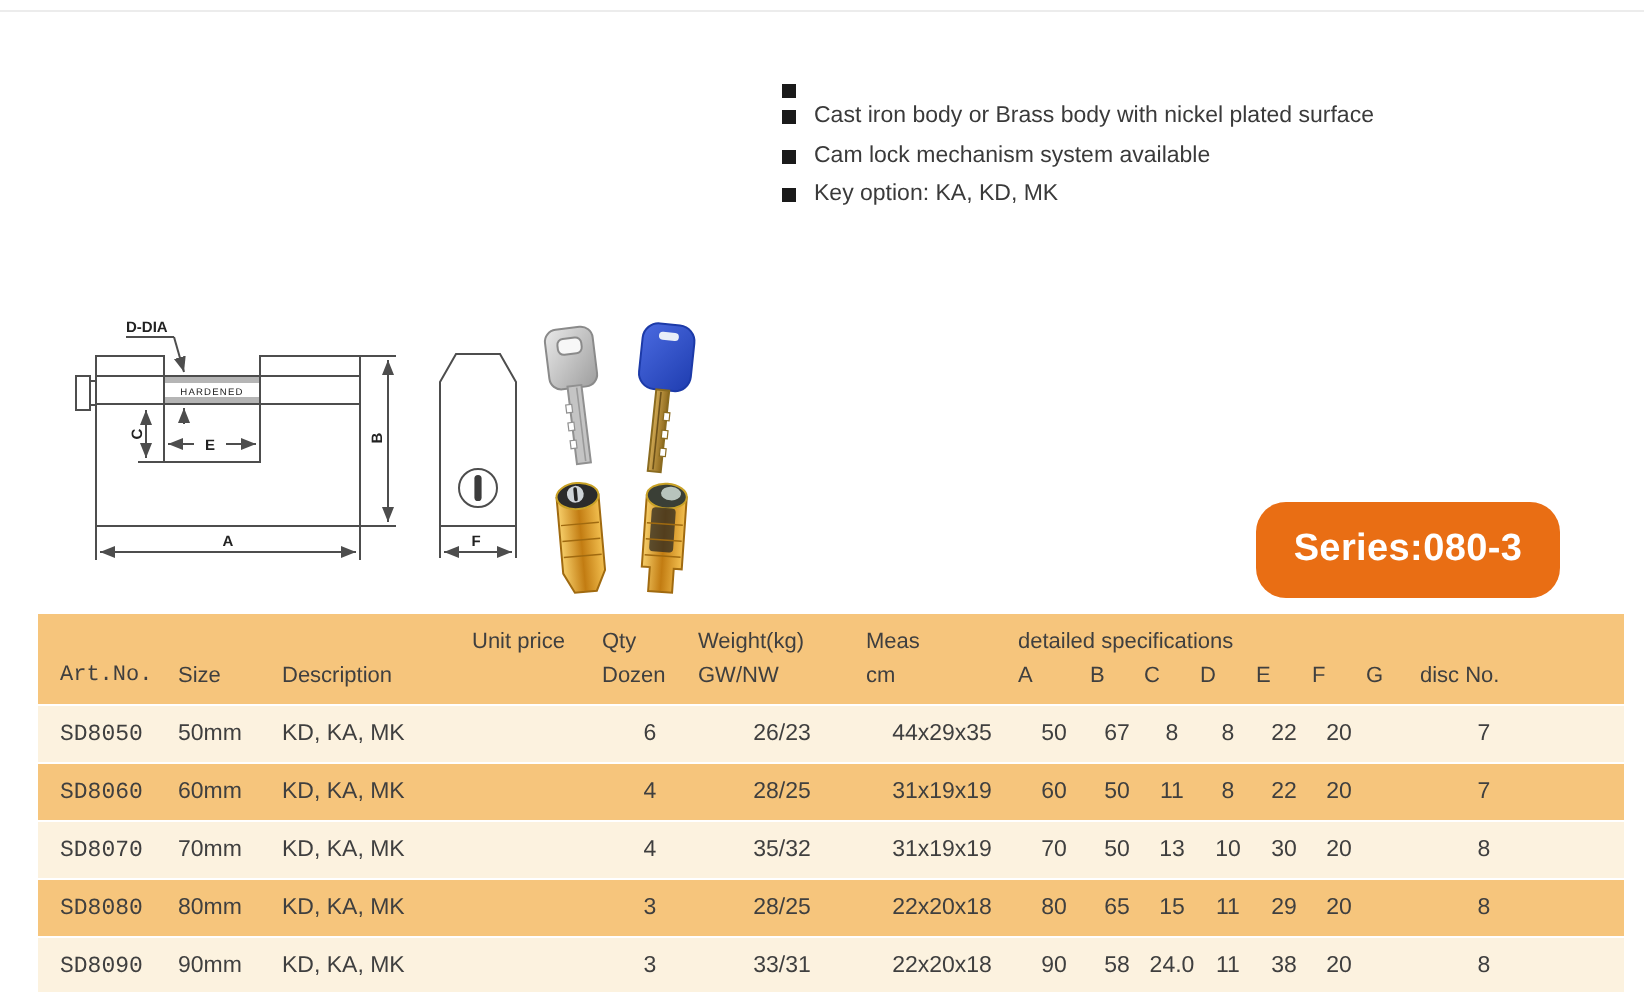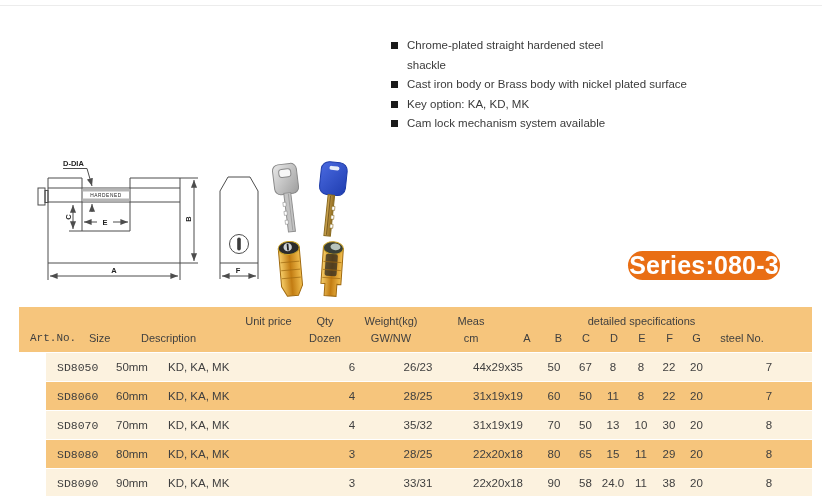--- a/index.html
+++ b/index.html
@@ -15,65 +15,63 @@
   .features .sq{flex:0 0 auto;width:7px;height:7px;background:#1a1a1a;margin-top:6px;}
   .features .ftxt{white-space:pre-line;}
 
   
   .frontview{position:absolute;left:25px;top:150px;}
   .sideview{position:absolute;left:210px;top:165px;}
   .keysphoto{position:absolute;left:270px;top:158px;}
   svg text{font-family:"Liberation Sans",sans-serif;}
 
   
-  .badge{position:absolute;left:628px;top:251px;width:152px;height:29px;border-radius:15px;
-         background:#E96E14;color:#fff;font-size:25px;font-weight:bold;
+  .badge{position:absolute;left:628px;top:251px;width:152px;height:48px;border-radius:15px;
+         background:#E96E14;color:#fff;font-size:19px;font-weight:bold;
          display:flex;align-items:center;justify-content:center;letter-spacing:0.2px;}
 
   
   .spec-table{position:absolute;left:19px;top:307px;width:793px;color:#3f3f3f;}
   .tgrid{display:grid;grid-template-columns:67px 50px 100px 65px 48px 84px 76px 36px 27px 28px 28px 28px 27px 27px 64px 38px;}
   .thead{background:#F6C57C;padding-top:6px;height:39px;border-bottom:1px solid #fff;}
   .hline{font-size:11px;line-height:17px;}
-  .hc{text-align:center;}
+  .hc{text-align:left;}
   .hl{text-align:left;}
   .span3{grid-column:1 / span 3;}
   .span8{grid-column:8 / span 8;}
-  .trow{height:28px;border-bottom:1px solid #fff;align-items:center;font-size:11.5px;margin-left:27px;}
+  .trow{height:28px;border-bottom:1px solid #fff;align-items:center;font-size:11.5px;}
   .trow:nth-child(odd){background:#FCF2DF;}
   .trow:nth-child(even){background:#F6C57C;}
   .c-art{padding-left:11px;font-family:Liberation Mono, monospace;}
   .c-size{padding-left:3px;}
   .c-desc{padding-left:5px;}
   .ctr{text-align:center;}
 </style>
 </head>
 <body>
 
 <div id="page">
   <div class="hairline"></div>
 
 
   <ul class="features">
     <li>
       <span class="sq"></span>
-      <span class="ftxt">Chrome-plated straight hardened steel
-shackle</span>
     </li>
     <li>
       <span class="sq"></span>
       <span class="ftxt">Cast iron body or Brass body with nickel plated surface</span>
     </li>
     <li>
       <span class="sq"></span>
-      <span class="ftxt">Key option: KA, KD, MK</span>
+      <span class="ftxt">Cam lock mechanism system available</span>
     </li>
     <li>
       <span class="sq"></span>
-      <span class="ftxt">Cam lock mechanism system available</span>
+      <span class="ftxt">Key option: KA, KD, MK</span>
     </li>
   </ul>
 
   <svg class="frontview" width="182" height="137" viewBox="0 0 182 137">
     <defs>
       <marker id="arrF" viewBox="0 0 10 10" markerWidth="9" markerHeight="9" refX="8.5" refY="5" orient="auto-start-reverse" markerUnits="userSpaceOnUse">
         <path d="M0,1.6 L8.5,5 L0,8.4 Z" fill="#4d4d4d"></path>
       </marker>
     </defs>
     <g stroke="#4d4d4d" stroke-width="1" fill="none">
@@ -216,21 +214,21 @@
         <div class="hc">Dozen</div>
         <div class="hc">GW/NW</div>
         <div class="hc">cm</div>
         <div class="hc">A</div>
         <div class="hc">B</div>
         <div class="hc">C</div>
         <div class="hc">D</div>
         <div class="hc">E</div>
         <div class="hc">F</div>
         <div class="hc">G</div>
-        <div class="hc">steel No.</div>
+        <div class="hc">disc No.</div>
         <div></div>
       </div>
     </div>
     <div>
       <div class="tgrid trow">
         <div class="c-art">SD8050</div>
         <div class="c-size">50mm</div>
         <div class="c-desc">KD, KA, MK</div>
         <div class="ctr"></div>
         <div class="ctr">6</div>

